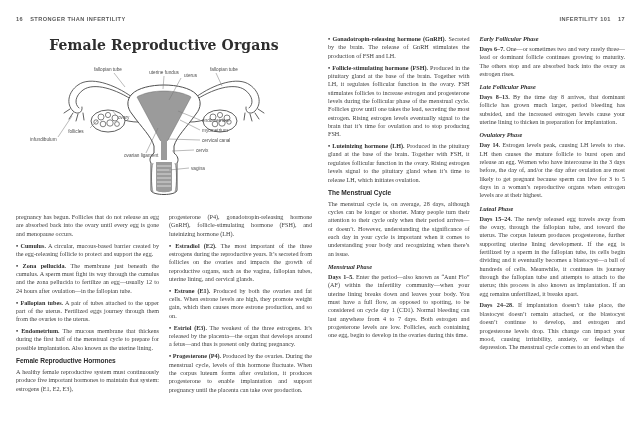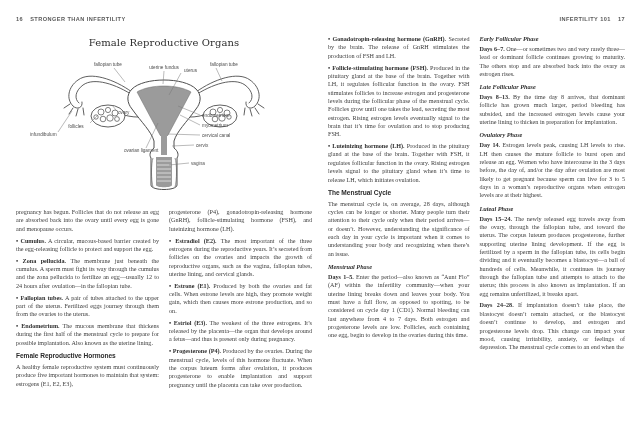--- a/index.html
+++ b/index.html
@@ -11,22 +11,22 @@
   .page{position:absolute;top:16px;}
   #page-left{left:16px;width:296px;}
   #page-right{left:328px;width:297px;}
   .running-head{
     display:flex;align-items:baseline;gap:7px;
     font-family:"Liberation Sans", sans-serif;font-size:5.6px;font-weight:bold;
     letter-spacing:.45px;color:#595959;height:8px;
   }
   .running-head.right{justify-content:flex-end;}
   .fig-title{
-    text-align:center;font-family:"DejaVu Serif", serif;font-weight:normal;
-    font-size:10px;color:#2e2e2e;margin-top:13px;letter-spacing:.1px;
+    text-align:center;font-family:"DejaVu Serif", serif;font-weight:bold;
+    font-size:14px;color:#2e2e2e;margin-top:13px;letter-spacing:.1px;
   }
   svg.diagram{display:block;margin:3px auto 0 auto;}
   .diag-label{font-family:"Liberation Sans", sans-serif;font-size:4.7px;fill:#4c4c4c;}
   .cols{display:flex;gap:10px;text-align:justify;}
   #page-left .cols{margin-top:5px;}
   #page-right .cols{margin-top:11px;}
   .col{width:143px;font-size:6.15px;line-height:8.35px;}
   .col p{margin:0 0 3.5px 0;}
   b.term{color:#2f2f2f;}
   p.bullet b.term::before{content:"• ";}

